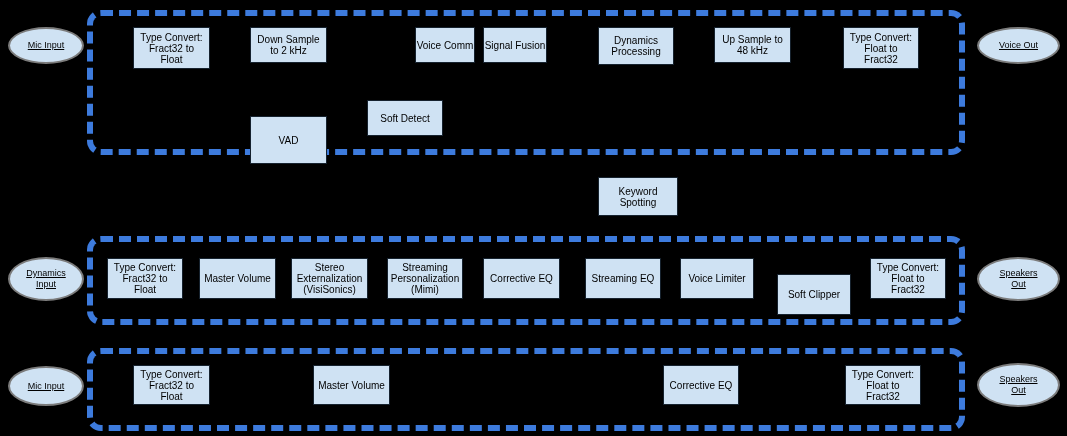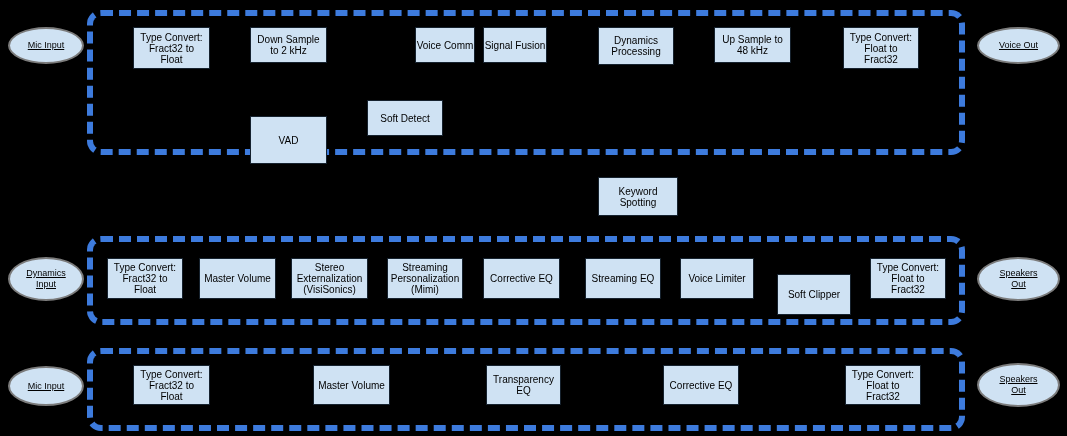--- a/index.html
+++ b/index.html
@@ -111,20 +111,18 @@
 Fract32</div>
 
   <div class="terminal" style="left:8px; top:366px; width:76px; height:40px;">Mic Input</div>
   <div class="terminal" style="left:977px; top:363px; width:83px; height:44px;">Speakers
 Out</div>
 
   <div class="block" style="left:133px; top:365px; width:77px; height:40px;">Type Convert:
 Fract32 to
 Float</div>
   <div class="block" style="left:313px; top:365px; width:77px; height:40px;">Master Volume</div>
-  <div class="block" style="left:486px; top:365px; width:75px; height:40px;">Transparency
-EQ</div>
   <div class="block" style="left:663px; top:365px; width:76px; height:40px;">Corrective EQ</div>
   <div class="block" style="left:845px; top:365px; width:76px; height:40px;">Type Convert:
 Float to
 Fract32</div>
 
 </div>
 
 </body></html>

